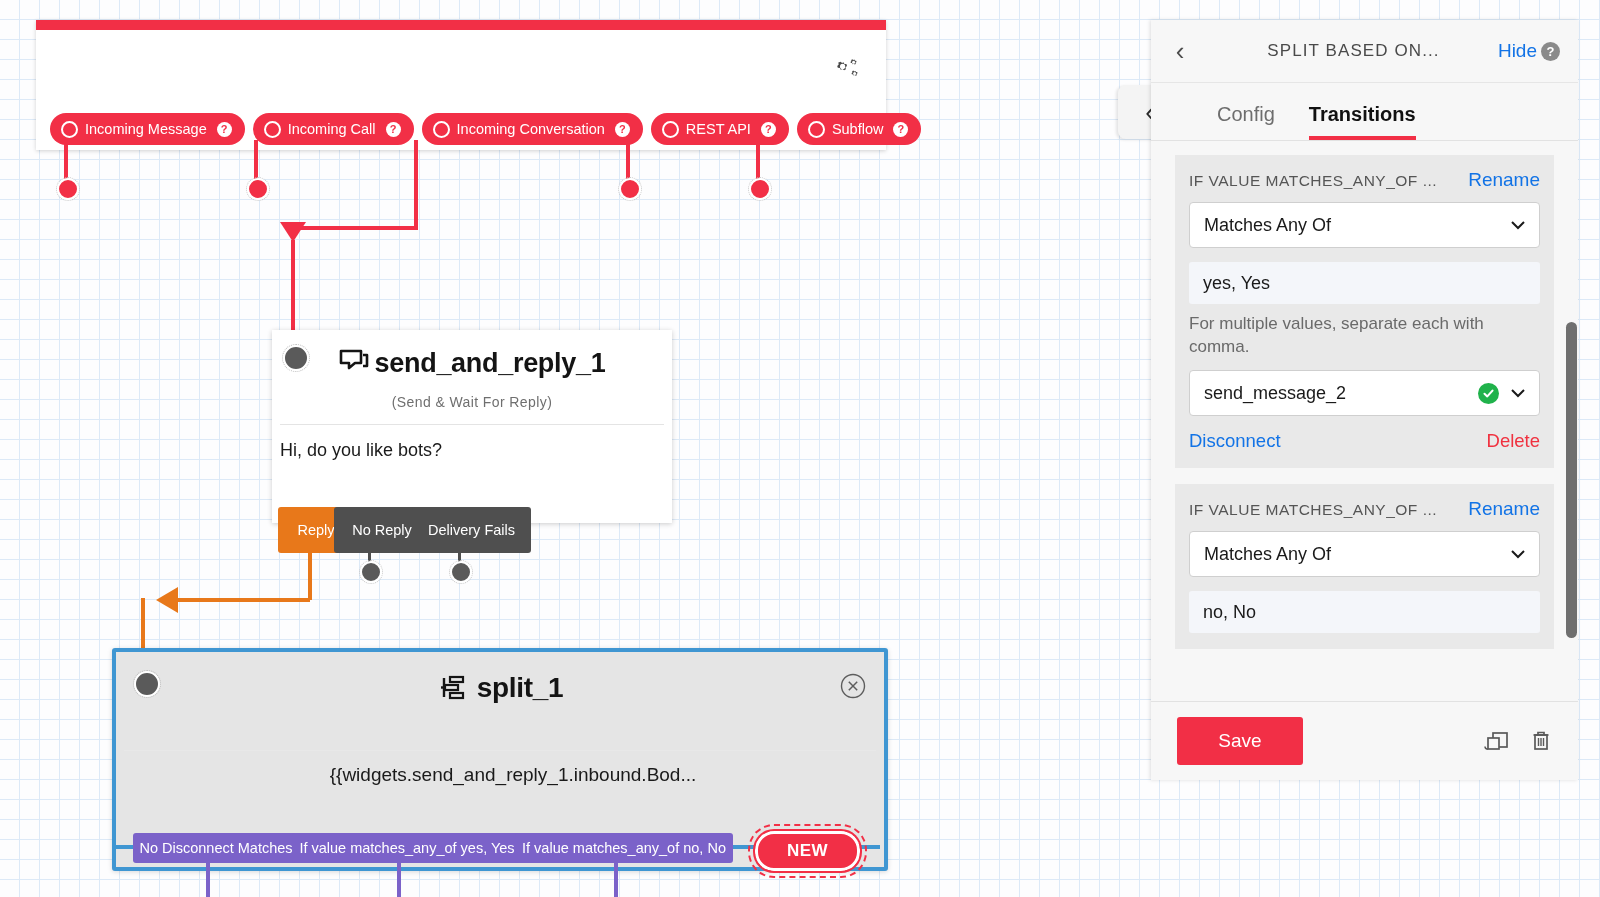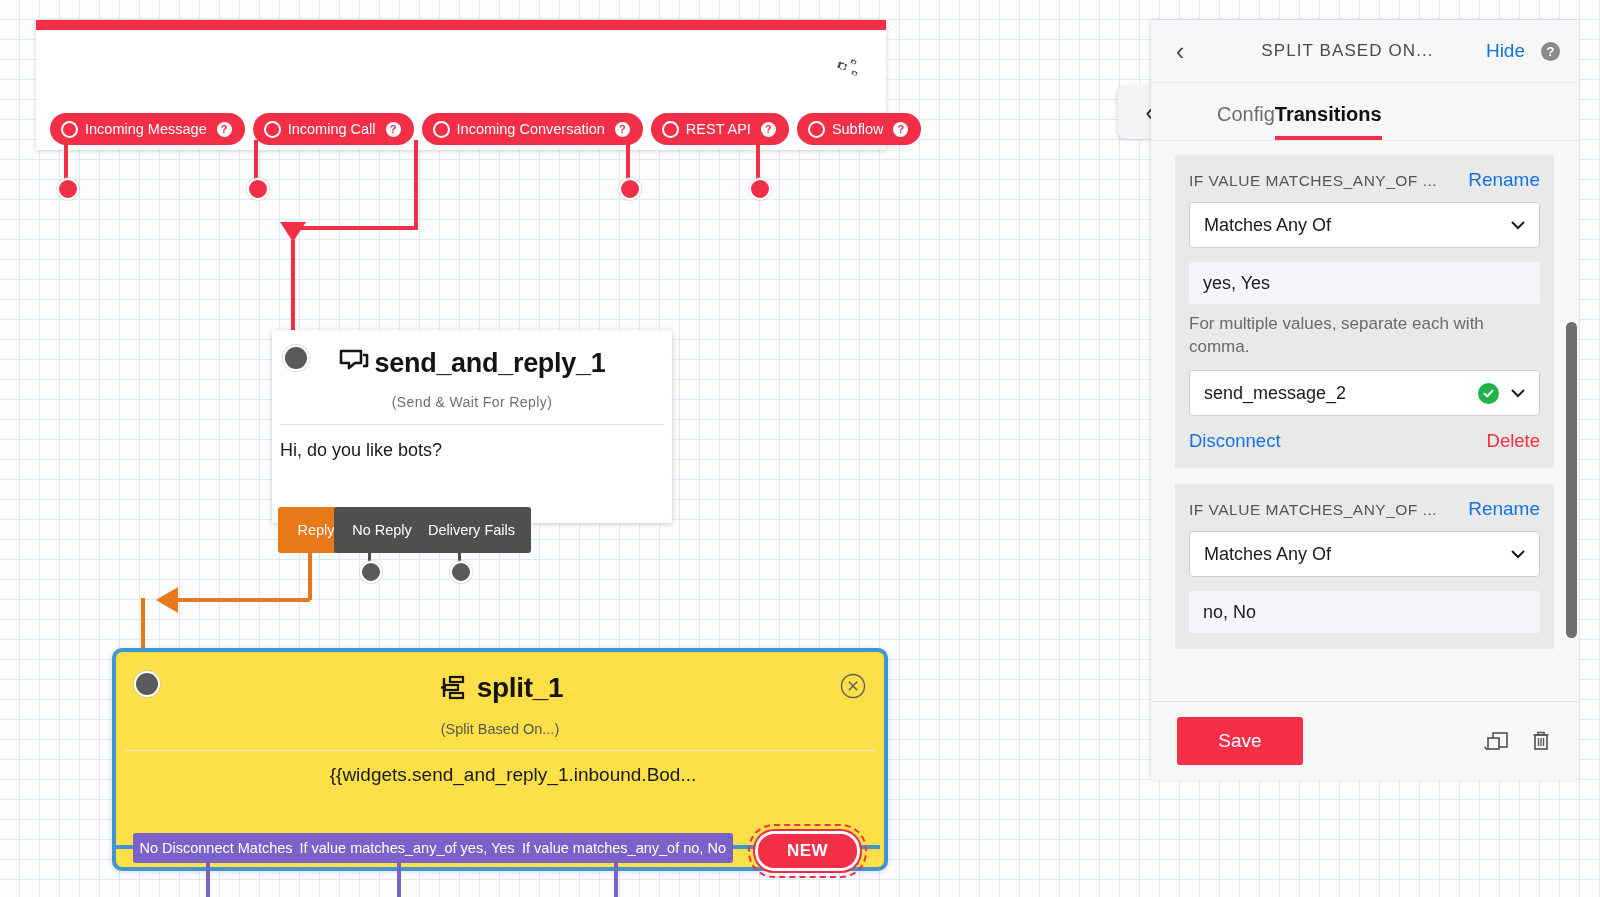--- a/index.html
+++ b/index.html
@@ -98,21 +98,21 @@
   }
   .arrow-left{
     position:absolute;width:0;height:0;
     border-top:13px solid transparent;border-bottom:13px solid transparent;
     border-right:22px solid #e8781a;
   }
 
   
   #split-node{
     position:absolute;left:112px;top:648px;width:768px;height:215px;
-    background:#fde047;border:4px solid #3f96d2;border-radius:10px;
+    background:#e5e5e5;border:4px solid #3f96d2;border-radius:3px;
     box-shadow:0 1px 5px rgba(0,0,0,.15);
   }
   #split-anchor{
     position:absolute;left:134px;top:671px;width:22px;height:22px;border-radius:50%;
     background:#5a5a5a;border:2px solid #fff;outline:1px dotted #bdbdbd;cursor:pointer;
   }
   #split-title{
     position:absolute;left:0;top:20px;width:768px;text-align:center;
     font-size:28px;font-weight:700;color:#141414;letter-spacing:-.3px;
     display:flex;align-items:center;justify-content:center;gap:10px;
@@ -153,24 +153,24 @@
     background:#f7f7f7;box-shadow:-1px 0 4px rgba(0,0,0,.13);
     display:flex;flex-direction:column;
   }
   #panel-header{
     height:62px;flex:none;display:flex;align-items:center;
     border-bottom:1px solid #e6e6e6;background:#f7f7f7;
   }
   #panel-back{width:58px;text-align:center;font-size:26px;color:#4d4d4d;cursor:pointer;
     font-family:"Liberation Sans",sans-serif;}
   #panel-title{flex:1;text-align:center;font-size:17px;color:#4a4a4a;letter-spacing:1.1px;}
-  #panel-hide{display:flex;align-items:center;gap:16px;padding-right:18px;}
+  #panel-hide{display:flex;align-items:center;gap:4px;padding-right:18px;}
   #panel-hide .hide-label{color:#1273e6;font-size:19px;cursor:pointer;}
   #panel-tabs{
-    height:57px;flex:none;display:flex;align-items:flex-end;
+    height:57px;flex:none;display:flex;align-items:flex-end;gap:34px;
     padding:0 0 0 66px;border-bottom:1px solid #e2e2e2;background:#f7f7f7;
   }
   .tab{font-size:20px;color:#6d6d6d;padding-bottom:10px;cursor:pointer;border-bottom:4px solid transparent;}
   .tab.active{color:#111;font-weight:700;border-bottom-color:#f22f46;}
   #panel-scroll{flex:1;overflow:hidden;position:relative;padding:14px 24px 0 24px;}
   .tr-card{background:#e9e9e9;border-radius:0;padding:14px 14px 16px 14px;margin-bottom:16px;}
   .tr-head{display:flex;align-items:baseline;justify-content:space-between;margin-bottom:11px;}
   .tr-head .lbl{font-size:15.5px;color:#555;letter-spacing:.5px;white-space:nowrap;overflow:hidden;}
   .tr-head .rename{font-size:19px;color:#1273e6;cursor:pointer;}
   .select-box{
@@ -311,21 +311,20 @@
       <svg width="30" height="30" viewBox="0 0 30 30">
         <rect x="13" y="4" width="13" height="5" fill="none" stroke="#141414" stroke-width="2.2"></rect>
         <rect x="8" y="12" width="13" height="5" fill="none" stroke="#141414" stroke-width="2.2"></rect>
         <rect x="13" y="20" width="13" height="5" fill="none" stroke="#141414" stroke-width="2.2"></rect>
         <line x1="7" y1="5" x2="7" y2="24" stroke="#141414" stroke-width="2.4"></line>
         <line x1="4" y1="14.5" x2="9" y2="14.5" stroke="#141414" stroke-width="2.4"></line>
       </svg>
     </span>
       <span>split_1</span>
   </div>
-  <div id="split-subtitle">(Split Based On...)</div>
   <div id="split-divider"></div>
   <div id="split-expr">{{widgets.send_and_reply_1.inbound.Bod...</div>
   <div id="split-close">
     <svg width="26" height="26" viewBox="0 0 26 26">
       <circle cx="13" cy="13" r="11.5" fill="none" stroke="#5d5d5d" stroke-width="1.4"></circle>
       <line x1="8.8" y1="8.8" x2="17.2" y2="17.2" stroke="#5d5d5d" stroke-width="1.5"></line>
       <line x1="17.2" y1="8.8" x2="8.8" y2="17.2" stroke="#5d5d5d" stroke-width="1.5"></line>
     </svg>
   </div>
 </div>

